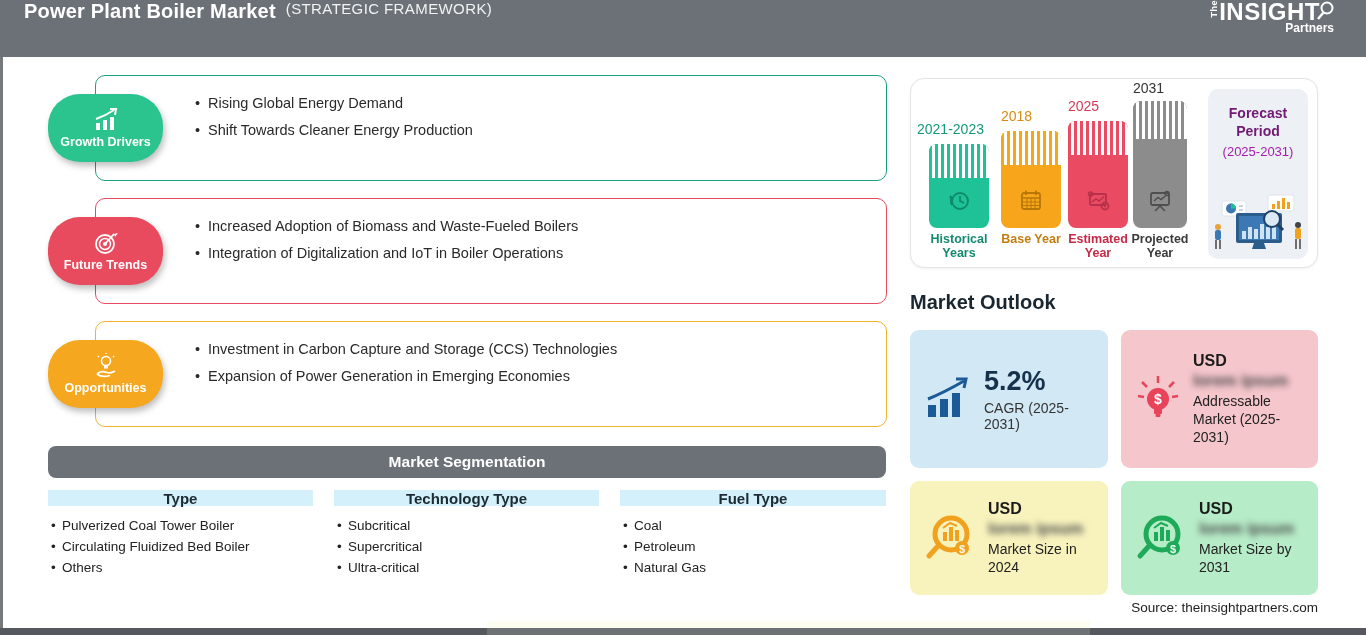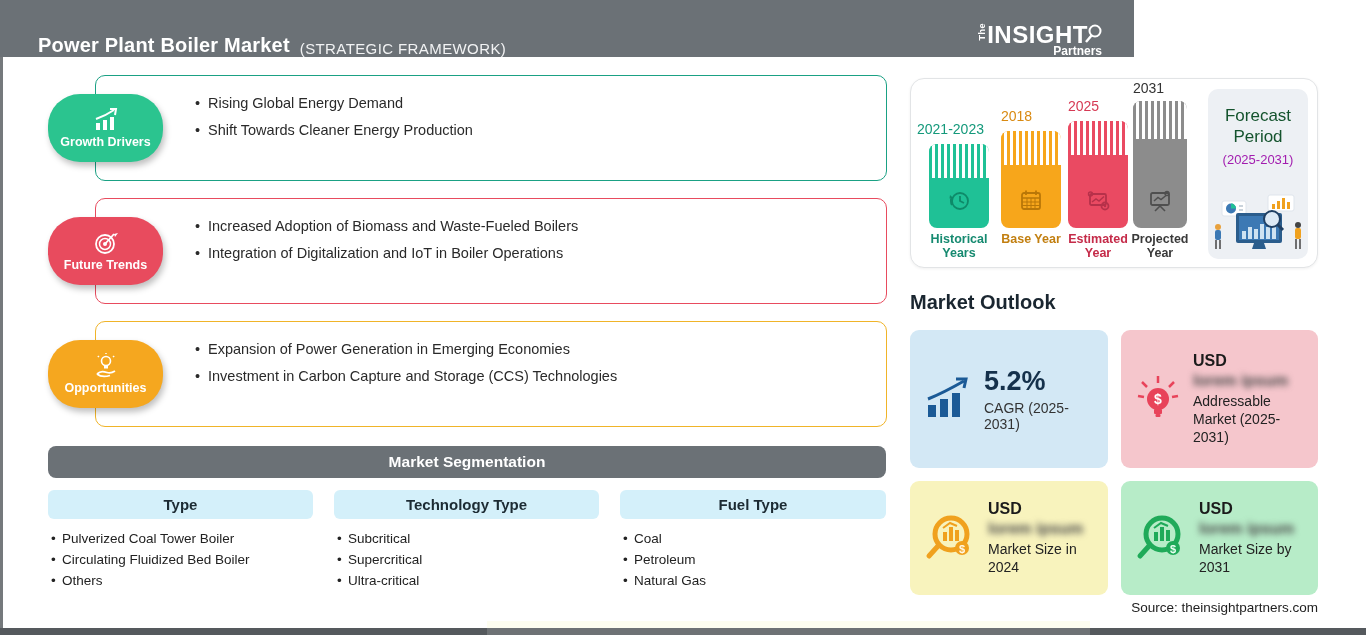--- a/index.html
+++ b/index.html
@@ -10,22 +10,22 @@
     position: relative;
     overflow: hidden;
   }
   .page { position: relative; width: 1366px; height: 635px; background: #fff; }
 
   
   .edge-left { position: absolute; left: 0; top: 0; width: 3px; height: 635px; background: #75797c; }
 
   
   .header {
-    position: absolute; left: 0; top: 0; width: 1134px; height: 57px;
-    background: #6b7176; display: flex; align-items: flex-end; padding: 0 30px 0 38px;
+    position: absolute; left: 0; top: 0; width: 1366px; height: 57px;
+    background: #6b7176; display: flex; align-items: flex-start; padding: 0 30px 0 24px;
   }
   .header-title { color: #fff; font-size: 20px; font-weight: bold; letter-spacing: .2px; }
   .header-subtitle { color: #f2f3f4; font-size: 15px; margin-left: 10px; letter-spacing: .4px; }
   .logo { margin-left: auto; color: #fff; display: flex; flex-direction: column; align-items: flex-end; line-height: 1; }
   .logo-row { display: flex; align-items: center; }
   .logo-the { font-size: 9px; font-weight: bold; transform: rotate(-90deg); width: 10px; letter-spacing: .5px; }
   .logo-insight { font-size: 24px; font-weight: bold; letter-spacing: .5px; }
   .logo-mag { width: 20px; height: 22px; margin-left: -4px; }
   .logo-partners { font-size: 12px; font-weight: bold; margin-top: -2px; margin-right: 2px; }
 
@@ -57,21 +57,21 @@
   .seg-bar {
     position: absolute; left: 48px; top: 446px; width: 838px; height: 32px;
     background: #6b7176; border-radius: 8px; display: flex; align-items: center; justify-content: center;
   }
   .seg-bar-title { color: #fff; font-size: 15.5px; font-weight: bold; }
   .seg-grid {
     position: absolute; left: 48px; top: 490px; width: 838px;
     display: grid; grid-template-columns: 265px 265px 266px; column-gap: 21px;
   }
   .seg-pill {
-    height: 29px; background: #d4f0fa; border-radius: 6px;
+    height: 16px; background: #d4f0fa; border-radius: 0;
     display: flex; align-items: center; justify-content: center;
   }
   .seg-pill-label { font-size: 15px; font-weight: bold; color: #1c2b33; }
   .seg-col ul { margin-top: 9px; padding-left: 14px; list-style: none; }
   .seg-col li { font-size: 13.5px; color: #222; line-height: 21px; position: relative; }
   .seg-col li::before { content: "•"; position: absolute; left: -11px; color: #222; }
 
   
   .timeline {
     position: absolute; left: 910px; top: 78px; width: 408px; height: 190px;
@@ -90,21 +90,21 @@
   .bar-gray   { left: 222px; top: 22px; width: 54px; height: 127px; background: #8c8c8c; }
   .stripes-teal   { background: repeating-linear-gradient(90deg, #1fc196 0 3px, #ffffff 3px 6px); }
   .stripes-orange { background: repeating-linear-gradient(90deg, #f7a61b 0 3px, #ffffff 3px 6px); }
   .stripes-red    { background: repeating-linear-gradient(90deg, #ea4a62 0 3px, #ffffff 3px 6px); }
   .stripes-gray   { background: repeating-linear-gradient(90deg, #8c8c8c 0 3px, #ffffff 3px 6px); height: 38px; }
 
   .forecast {
     position: absolute; left: 297px; top: 10px; width: 100px; height: 170px;
     background: #edf0f4; border-radius: 10px; text-align: center; padding-top: 16px;
   }
-  .forecast-title { font-size: 17px; font-weight: normal; color: #14532d; line-height: 1.25; }
+  .forecast-title { font-size: 14px; font-weight: bold; color: #701a75; line-height: 1.25; }
   .forecast-range { font-size: 13px; color: #a21caf; margin-top: 4px; }
   .forecast-illustration { position: absolute; bottom: 6px; left: 2px; width: 96px; height: 62px; }
 
   
   .outlook-title { position: absolute; left: 910px; top: 291px; font-size: 20px; font-weight: bold; color: #1a2630; }
   .card { position: absolute; border-radius: 9px; display: flex; align-items: center; padding: 12px 14px; }
   .card-cagr  { left: 910px;  top: 330px; width: 198px; height: 138px; background: #d3e8f5; }
   .card-pink  { left: 1121px; top: 330px; width: 197px; height: 138px; background: #f5c6cc; }
   .card-yellow{ left: 910px;  top: 481px; width: 198px; height: 114px; background: #f8f3bd; }
   .card-green { left: 1121px; top: 481px; width: 197px; height: 114px; background: #b7ecc8; }
@@ -174,22 +174,22 @@
       <circle cx="13" cy="14" r="5.5" fill="none" stroke="#fff" stroke-width="1.5"></circle>
       <circle cx="13" cy="14" r="2" fill="#fff"></circle>
       <line x1="13" y1="14" x2="22" y2="4" stroke="#fff" stroke-width="1.8"></line>
       <path d="M22 4 L26 3 L23 7 Z" fill="#fff"></path>
     </svg>
     <span class="badge-label">Future Trends</span>
   </div>
 
   <div class="fw-box box-opps">
     <ul>
+      <li>Investment in Carbon Capture and Storage (CCS) Technologies</li>
       <li>Expansion of Power Generation in Emerging Economies</li>
-      <li>Investment in Carbon Capture and Storage (CCS) Technologies</li>
     </ul>
   </div>
   <div class="badge badge-opps">
     <svg class="badge-icon" viewBox="0 0 28 26">
       <circle cx="14" cy="8" r="4.5" fill="none" stroke="#fff" stroke-width="1.6"></circle>
       <rect x="12" y="12.5" width="4" height="3" fill="#fff"></rect>
       <line x1="14" y1="1" x2="14" y2="0" stroke="#fff" stroke-width="1.5"></line>
       <line x1="7" y1="4" x2="5.8" y2="3" stroke="#fff" stroke-width="1.5"></line>
       <line x1="21" y1="4" x2="22.2" y2="3" stroke="#fff" stroke-width="1.5"></line>
       <path d="M5 21 C9 17.5 12 18.5 15 19.5 C18 20.5 20 20 23 18" fill="none" stroke="#fff" stroke-width="1.8"></path>

